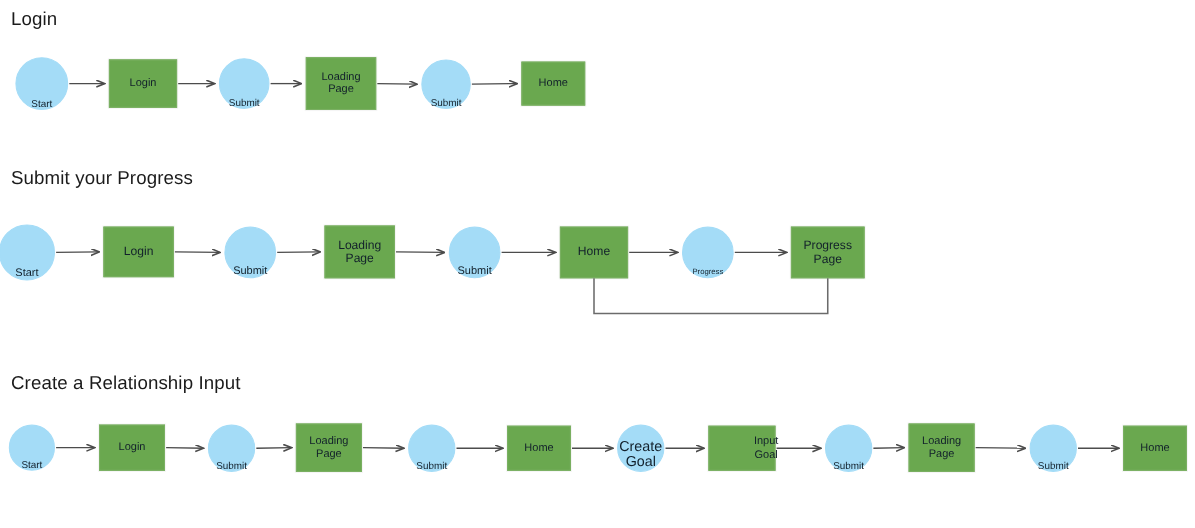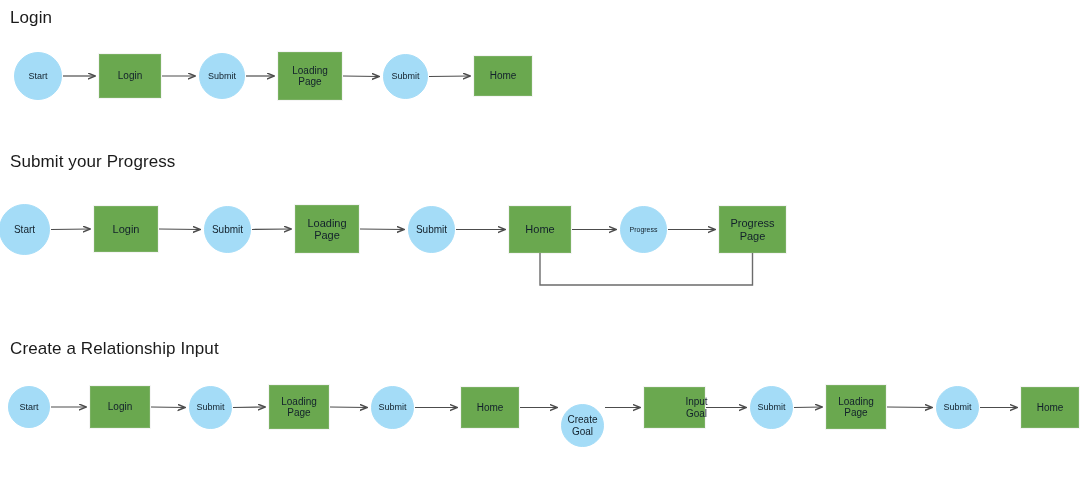--- a/index.html
+++ b/index.html
@@ -43,20 +43,21 @@
   }
   .node.rect {
     background: #6aa84f;
     border: 1px solid #7ab062;
     box-shadow: 0 0 0 1px rgba(0,0,0,0.04);
   }
   .node.circle {
     background: #a4dcf7;
     border: 1px solid #a4dcf7;
     border-radius: 50%;
+    align-items: flex-end;
   }
   .node .label {
     display: block;
     padding: 0 2px;
   }
   svg.edges {
     position: absolute;
     left: 0;
     top: 0;
     width: 1086px;
@@ -147,21 +148,21 @@
       <div class="node circle" style="left: 620px; top: 206px; width: 47px; height: 47px; font-size: 7px;"><span class="label">Progress</span></div>
       <div class="node rect" style="left: 719px; top: 206px; width: 67px; height: 47px; font-size: 11px;"><span class="label">Progress
 Page</span></div>
       <div class="node circle" style="left: 8px; top: 386px; width: 42px; height: 42px; font-size: 9px;"><span class="label">Start</span></div>
       <div class="node rect" style="left: 90px; top: 386px; width: 60px; height: 42px; font-size: 10px;"><span class="label">Login</span></div>
       <div class="node circle" style="left: 189px; top: 386px; width: 43px; height: 43px; font-size: 9px;"><span class="label">Submit</span></div>
       <div class="node rect" style="left: 269px; top: 385px; width: 60px; height: 44px; font-size: 10px;"><span class="label">Loading
 Page</span></div>
       <div class="node circle" style="left: 371px; top: 386px; width: 43px; height: 43px; font-size: 9px;"><span class="label">Submit</span></div>
       <div class="node rect" style="left: 461px; top: 387px; width: 58px; height: 41px; font-size: 10px;"><span class="label">Home</span></div>
-      <div class="node circle" style="left: 561px; top: 404px; width: 43px; height: 43px; font-size: 10px;"><span class="label">Create
+      <div class="node circle" style="left: 561px; top: 386px; width: 43px; height: 43px; font-size: 13px;"><span class="label">Create
 Goal</span></div>
       <div class="node rect" style="left: 644px; top: 387px; width: 61px; height: 41px; font-size: 10px; padding-left: 44px;"><span class="label">Input Goal</span></div>
       <div class="node circle" style="left: 750px; top: 386px; width: 43px; height: 43px; font-size: 9px;"><span class="label">Submit</span></div>
       <div class="node rect" style="left: 826px; top: 385px; width: 60px; height: 44px; font-size: 10px;"><span class="label">Loading
 Page</span></div>
       <div class="node circle" style="left: 936px; top: 386px; width: 43px; height: 43px; font-size: 9px;"><span class="label">Submit</span></div>
       <div class="node rect" style="left: 1021px; top: 387px; width: 58px; height: 41px; font-size: 10px;"><span class="label">Home</span></div>
     </div>
 </div>
 

